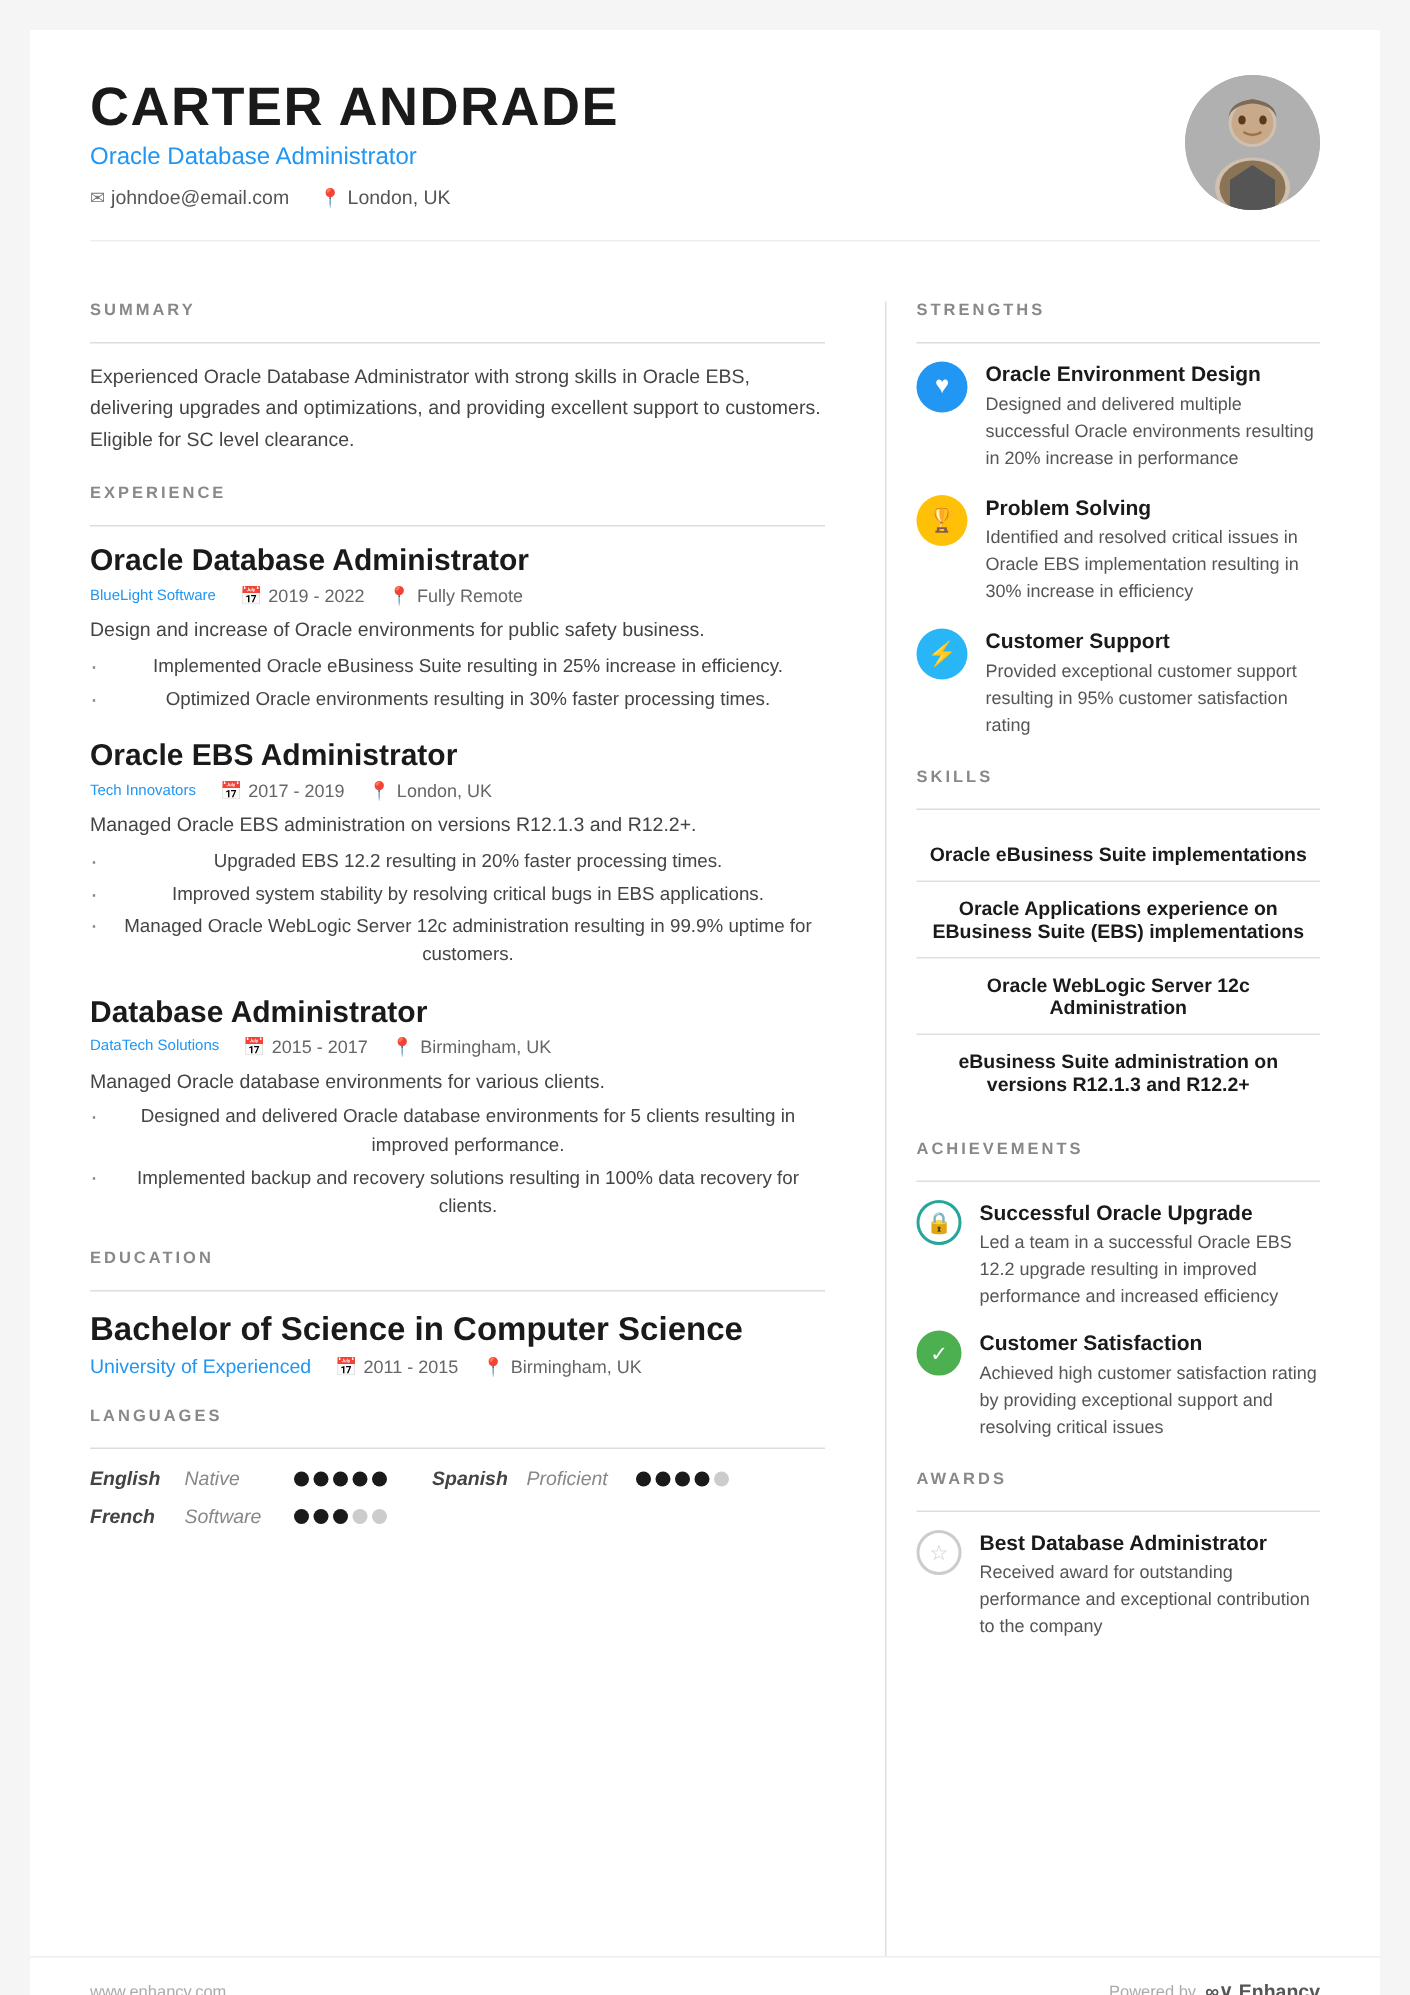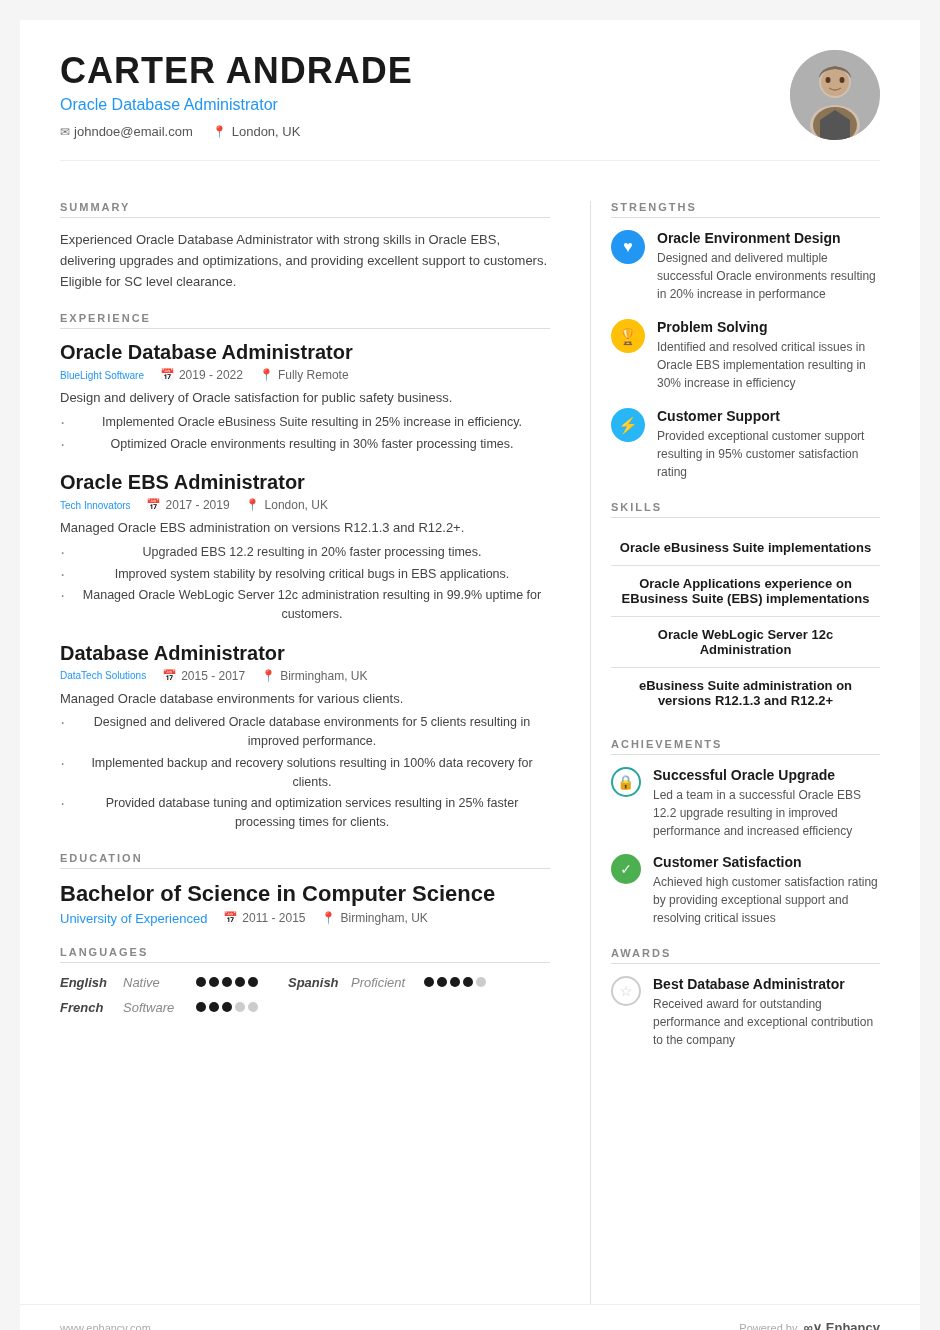--- a/index.html
+++ b/index.html
@@ -93,21 +93,21 @@
     .section {
       margin-bottom: 20px;
     }
     .section-title {
       font-size: 11px;
       font-weight: 600;
       color: #888;
       letter-spacing: 2px;
       text-transform: uppercase;
       border-bottom: 1px solid #ddd;
-      padding-bottom: 4px;
+      padding-bottom: 15px;
       margin-bottom: 12px;
     }
     .summary-text {
       font-size: 13px;
       color: #444;
       line-height: 1.6;
     }
 
     
     .exp-item {
@@ -441,21 +441,21 @@
             <span class="exp-company">BlueLight Software</span>
             <span class="exp-dates">
               <span>📅</span>
               <span>2019 - 2022</span>
             </span>
             <span class="exp-location">
               <span>📍</span>
               <span>Fully Remote</span>
             </span>
           </div>
-          <p class="exp-desc">Design and delivery of Oracle satisfaction for public safety business.</p>
+          <p class="exp-desc">Design and increase of Oracle environments for public safety business.</p>
           <ul class="exp-bullets">
             <li>Implemented Oracle eBusiness Suite resulting in 25% increase in efficiency.</li>
             <li>Optimized Oracle environments resulting in 30% faster processing times.</li>
           </ul>
         </div>
 
         <div class="exp-item">
           <div class="exp-role">Oracle EBS Administrator</div>
           <div class="exp-meta">
             <span class="exp-company">Tech Innovators</span>
@@ -486,21 +486,20 @@
             </span>
             <span class="exp-location">
               <span>📍</span>
               <span>Birmingham, UK</span>
             </span>
           </div>
           <p class="exp-desc">Managed Oracle database environments for various clients.</p>
           <ul class="exp-bullets">
             <li>Designed and delivered Oracle database environments for 5 clients resulting in improved performance.</li>
             <li>Implemented backup and recovery solutions resulting in 100% data recovery for clients.</li>
-            <li>Provided database tuning and optimization services resulting in 25% faster processing times for clients.</li>
           </ul>
         </div>
       </div>
 
       <div class="section">
         <div class="section-title">EDUCATION</div>
         <div class="edu-degree">Bachelor of Science in Computer Science</div>
         <div class="edu-meta">
           <span class="edu-school">University of Experienced</span>
           <span class="edu-dates">

